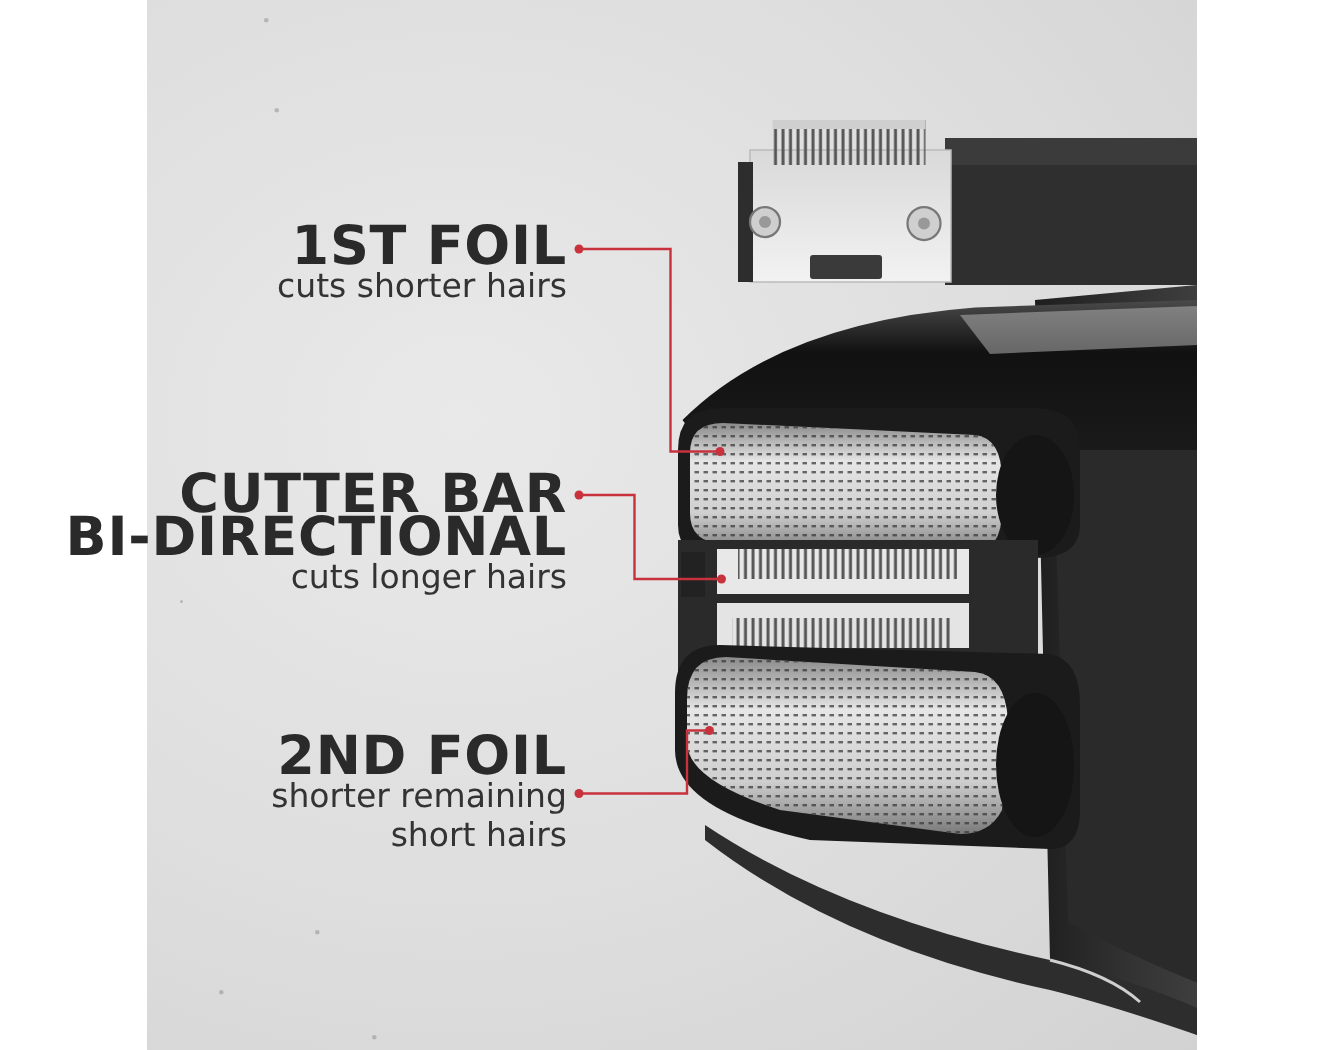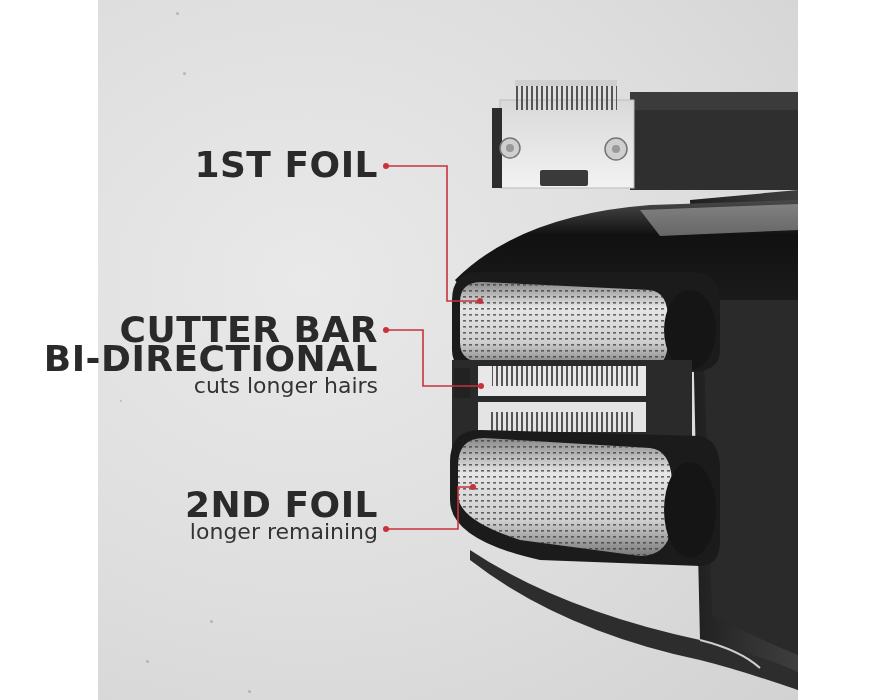--- a/index.html
+++ b/index.html
@@ -115,24 +115,26 @@
     <circle cx="480" cy="301" r="3"></circle>
     <circle cx="386" cy="330" r="3"></circle>
     <circle cx="481" cy="386" r="3"></circle>
     <circle cx="386" cy="529" r="3"></circle>
     <circle cx="473" cy="487" r="3"></circle>
   </g>
 </svg>
 
 <div class="callout" style="right:518px;top:150px;">
   <div class="title">1ST FOIL</div>
+  <div class="sub">cuts shorter hairs</div>
 </div>
 
 <div class="callout" style="right:518px;top:315px;">
   <div class="title">CUTTER BAR</div>
   <div class="title">BI-DIRECTIONAL</div>
   <div class="sub">cuts longer hairs</div>
 </div>
 
 <div class="callout" style="right:518px;top:490px;">
   <div class="title">2ND FOIL</div>
-  <div class="sub">longer remaining</div>
+  <div class="sub">shorter remaining</div>
+  <div class="sub">short hairs</div>
 </div>
 
 </body></html>

